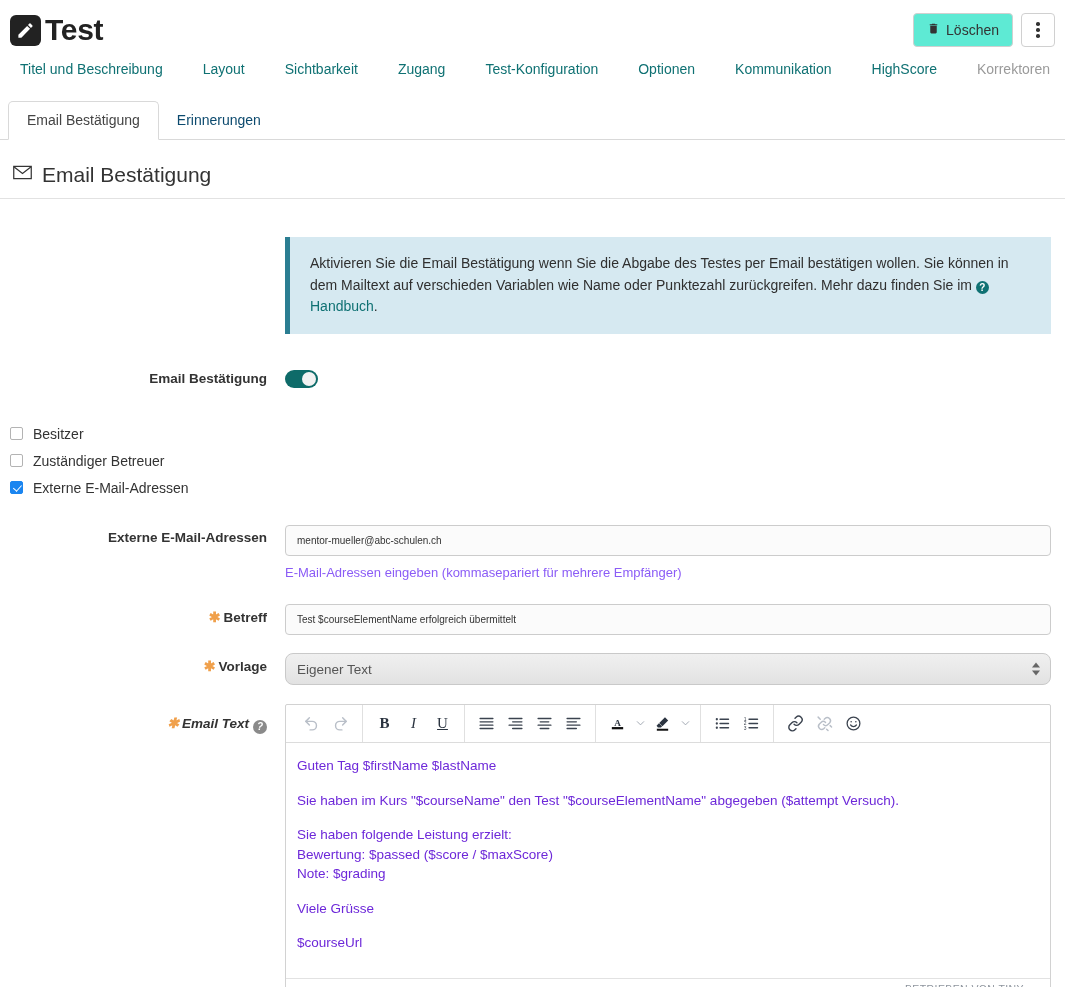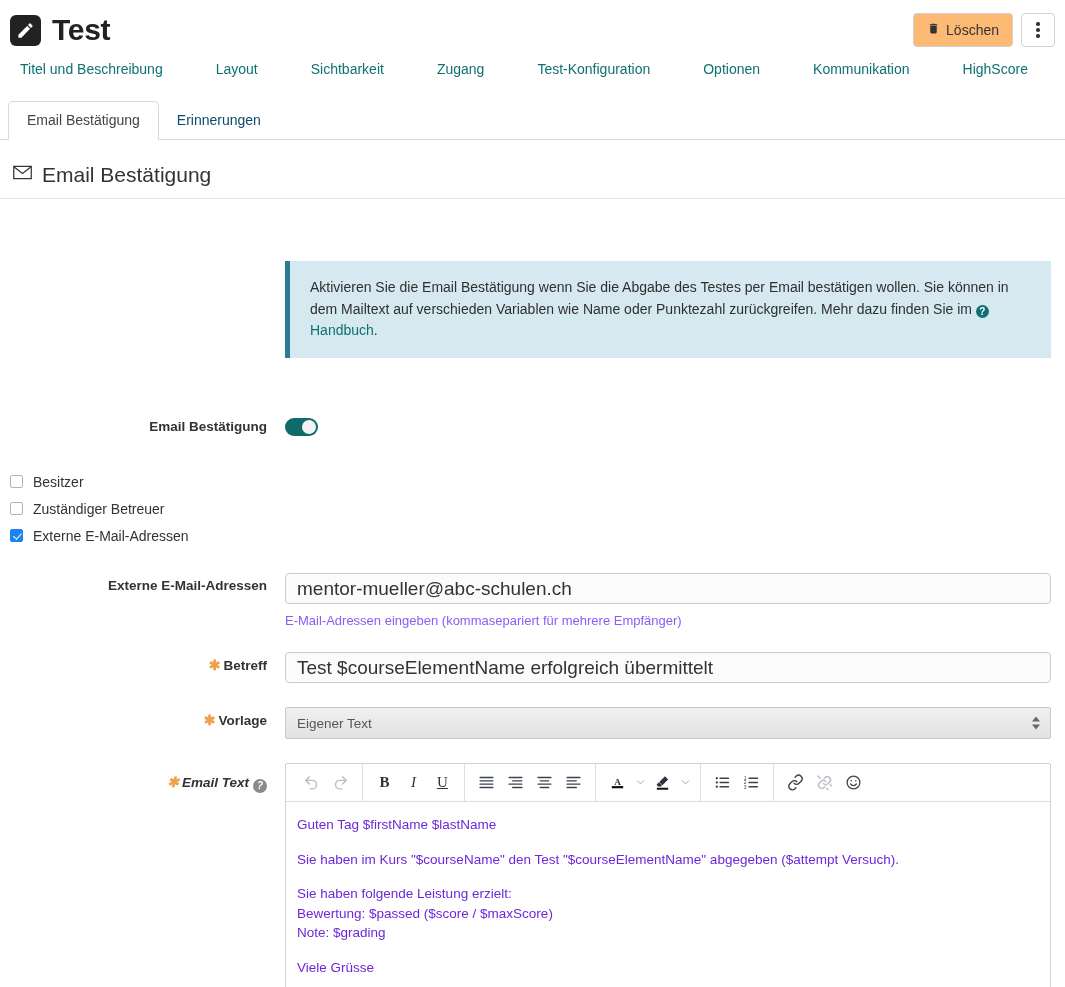--- a/index.html
+++ b/index.html
@@ -10,57 +10,57 @@
     color: #2b2b2b;
   }
   body { width: 1065px; height: 987px; overflow: hidden; }
 
   
   .header {
     display: flex; align-items: center;
     padding: 8px 10px 0 10px;
     height: 52px;
   }
-  .title-wrap { display: flex; align-items: center; gap: 11px; flex: 1; }
+  .title-wrap { display: flex; align-items: center; gap: 4px; flex: 1; }
   .pencil-badge {
     width: 31px; height: 31px;
     background: #222222;
     border-radius: 6px;
     display: flex; align-items: center; justify-content: center;
     flex: 0 0 auto;
   }
   .pencil-badge svg { width: 19px; height: 19px; fill: #ffffff; }
   .page-title {
     font-size: 30px; font-weight: bold; color: #222222;
     letter-spacing: -0.3px; line-height: 1;
   }
   .header-actions { display: flex; align-items: center; gap: 8px; }
   .btn-outline {
     display: inline-flex; align-items: center; gap: 6px;
     height: 34px; padding: 0 13px;
-    background: #fdba74;
+    background: #5eead4;
     border: 1px solid #d0d0d0; border-radius: 4px;
     font-size: 14px; color: #333333;
     cursor: pointer;
   }
   .btn-outline svg { width: 13px; height: 13px; fill: #333; }
   .btn-icon-only {
     width: 34px; height: 34px;
     background: #ffffff;
     border: 1px solid #d0d0d0; border-radius: 4px;
     display: flex; align-items: center; justify-content: center;
     cursor: pointer;
   }
   .dots { display: flex; flex-direction: column; gap: 2.5px; }
   .dots i { display: block; width: 3.5px; height: 3.5px; background: #333; border-radius: 50%; }
 
   
   .navbar {
     display: flex; align-items: center;
-    gap: 17px;
+    gap: 4px;
     padding: 0 14px;
     height: 34px;
     font-size: 14px;
   }
   .nav-item {
     color: #0f7173;
     padding: 0 18px;
     text-decoration: none;
     white-space: nowrap;
     cursor: pointer;
@@ -98,21 +98,21 @@
     display: flex; align-items: center; gap: 9px;
     padding: 22px 12px 11px 12px;
     border-bottom: 1px solid #e2e2e2;
     margin: 0 0 0 0;
   }
   .section-head svg { width: 21px; height: 21px; stroke: #333; fill: none; stroke-width: 1.4; }
   .section-head .txt { font-size: 21px; color: #333333; }
 
   
   .form { padding: 38px 10px 0 10px; }
-  .row { display: flex; align-items: flex-start; margin-bottom: 0; margin-top: 24px; }
+  .row { display: flex; align-items: flex-start; margin-bottom: 0; }
   .row-label {
     width: 275px; flex: 0 0 275px;
     text-align: right;
     padding-right: 18px;
     font-size: 13.5px; font-weight: bold; color: #333333;
     line-height: 26px;
   }
   .row-field { flex: 1 1 auto; min-width: 0; padding-right: 4px; }
   .req { color: #f0a04b; font-weight: bold; margin-right: 3px; font-size: 14px; }
 
@@ -163,28 +163,28 @@
   }
   .cblabel { font-size: 14px; color: #333; }
 
   
   .txtinput {
     width: 100%; height: 31px;
     border: 1px solid #cccccc; border-radius: 4px;
     background: #fbfbfb;
     padding: 0 11px;
     font-family: "Liberation Sans", sans-serif;
-    font-size: 19px; color: #333;
+    font-size: 10px; color: #333;
   }
   .hint { font-size: 13px; color: #8b5cf6; margin-top: 9px; }
 
   
   .selectbox {
     width: 100%; height: 32px;
-    border: 1px solid #c9c9c9; border-radius: 2px;
+    border: 1px solid #c9c9c9; border-radius: 8px;
     background: linear-gradient(#f0f0f0, #e2e2e2);
     padding: 0 11px;
     display: flex; align-items: center;
     font-size: 13.5px; color: #555;
     position: relative; cursor: pointer;
   }
   .sel-arrows {
     position: absolute; right: 10px; top: 50%; transform: translateY(-50%);
     display: flex; flex-direction: column; gap: 3px;
   }

